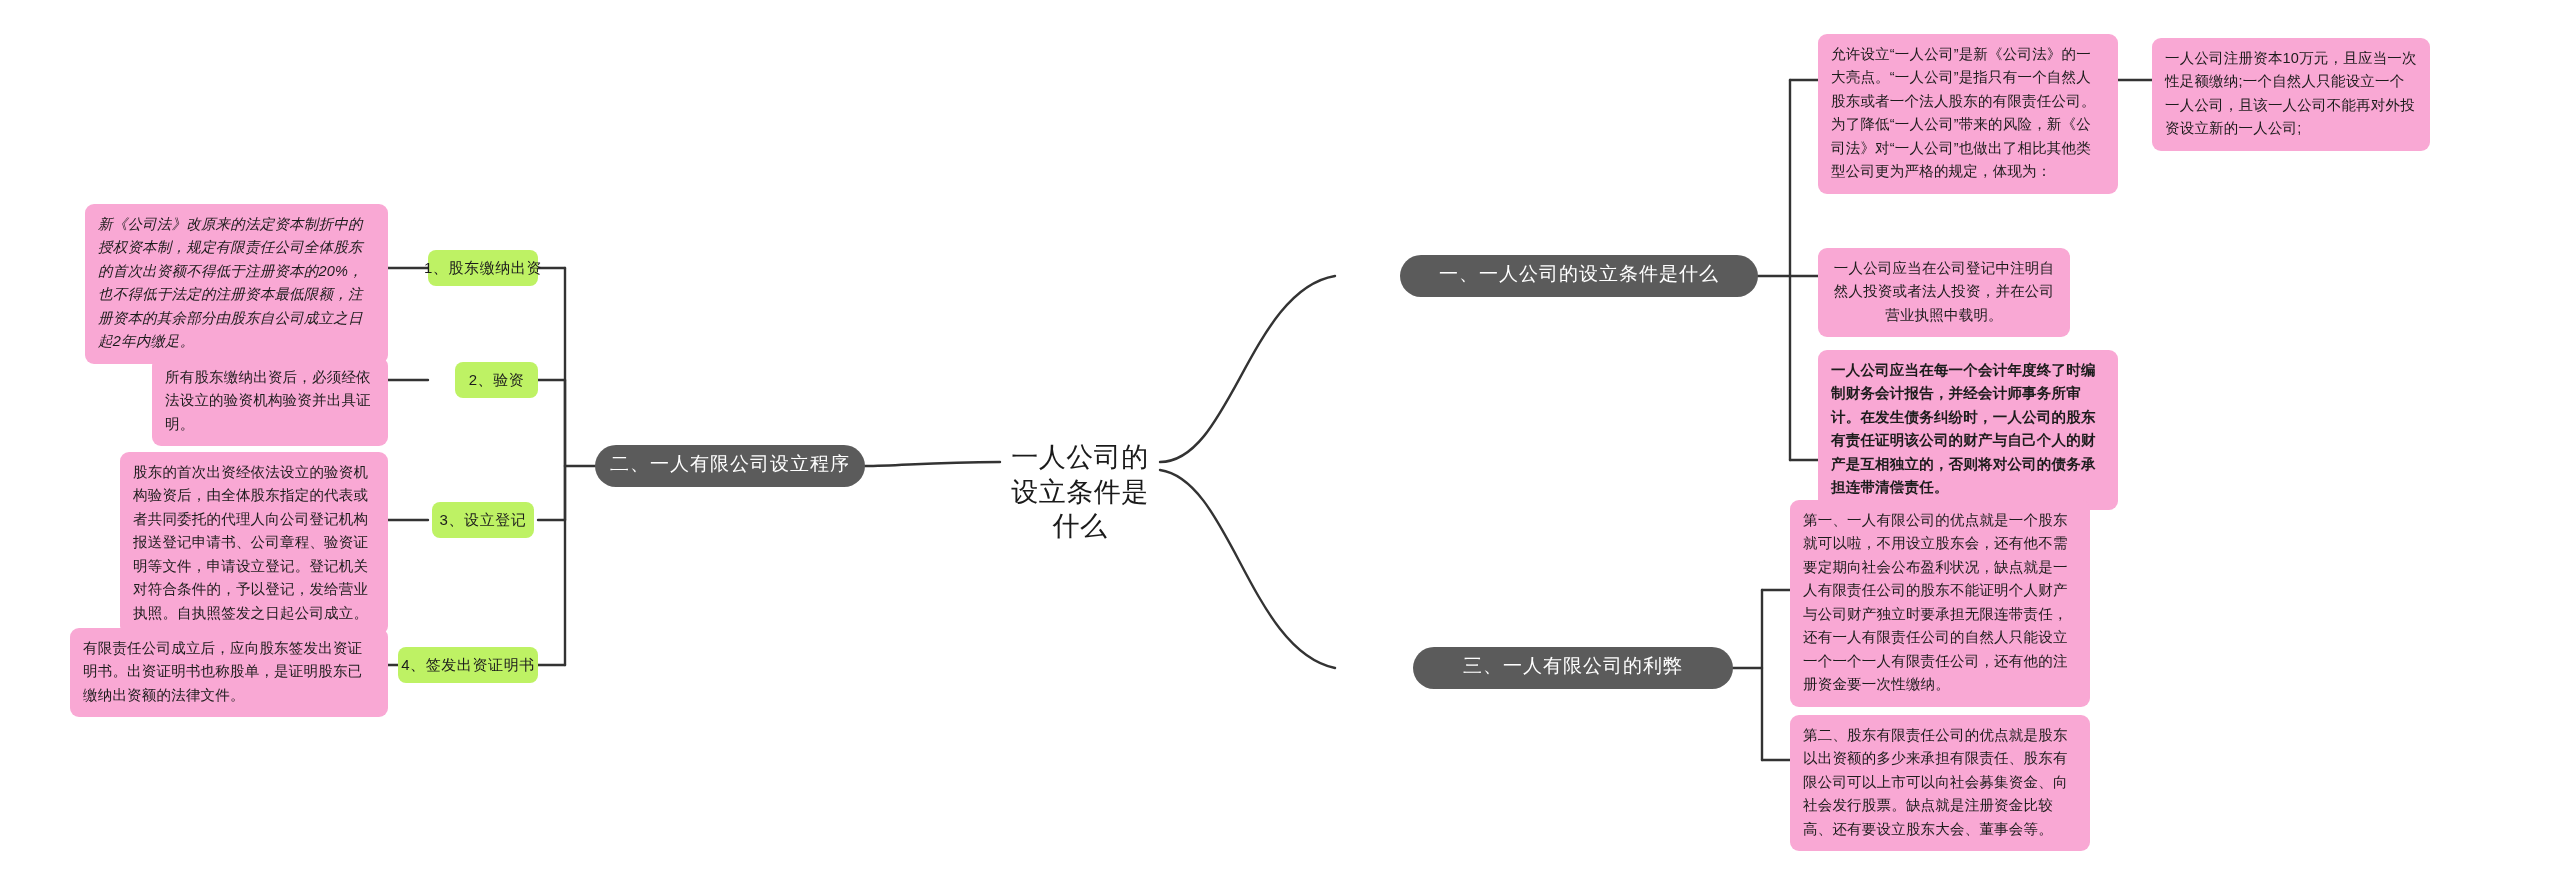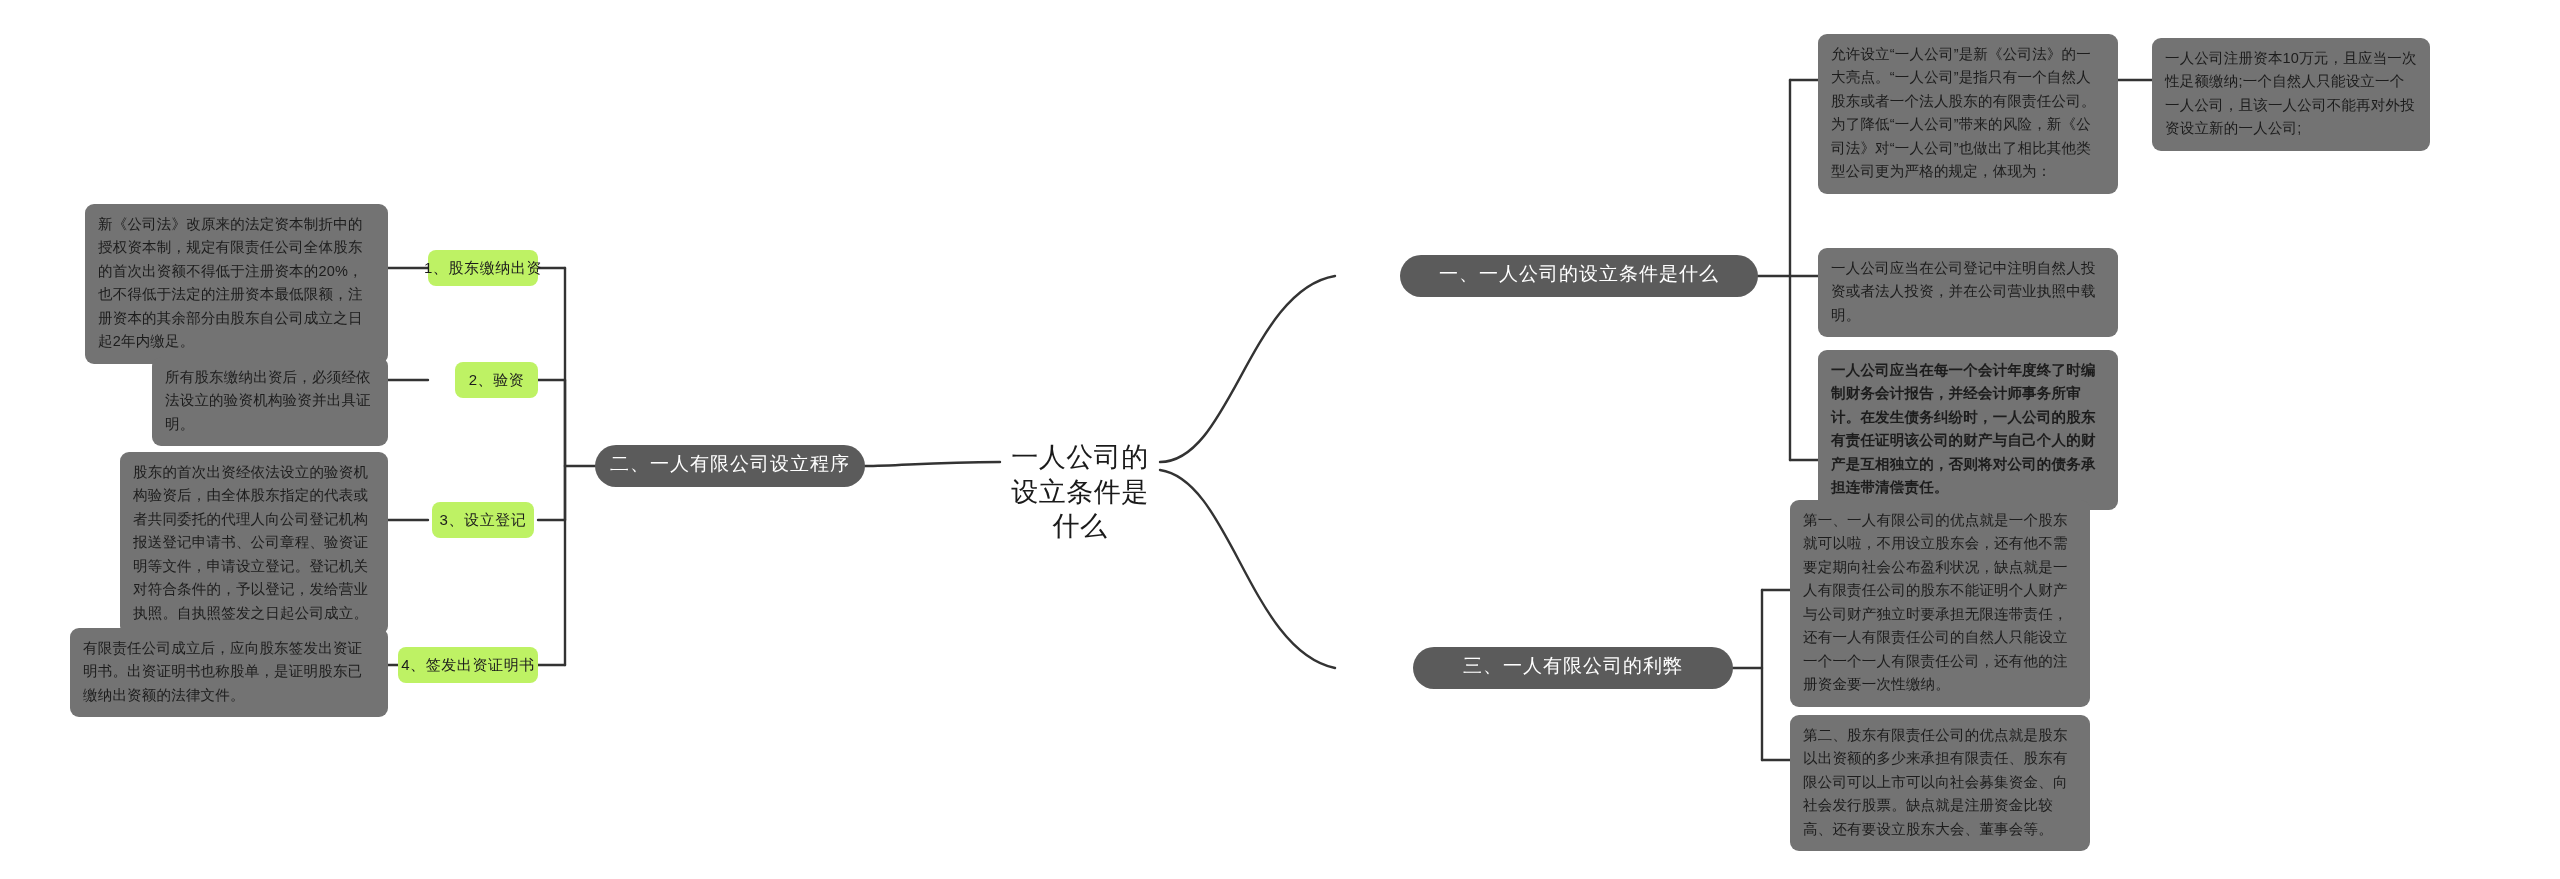--- a/index.html
+++ b/index.html
@@ -52,21 +52,21 @@
     text-align: center;
     letter-spacing: 1px;
     white-space: nowrap;
     display: flex;
     align-items: flex-end;
     justify-content: center;
   }
 
   
   .leaf {
-    background: #737373;
+    background: #f9a8d4;
     color: #1c1c1c;
     border-radius: 9px;
     font-size: 14.5px;
     line-height: 1.62;
     padding: 9px 13px 10px 13px;
     text-align: left;
     letter-spacing: 0.2px;
   }
 
   
@@ -138,21 +138,21 @@
   </div>
 
   <div class="node leaf" style="left:1818px; top:34px; width:300px;">
     <span>允许设立“一人公司”是新《公司法》的一大亮点。“一人公司”是指只有一个自然人股东或者一个法人股东的有限责任公司。为了降低“一人公司”带来的风险，新《公司法》对“一人公司”也做出了相比其他类型公司更为严格的规定，体现为：</span>
   </div>
 
   <div class="node leaf" style="left:2152px; top:38px; width:278px;">
     <span>一人公司注册资本10万元，且应当一次性足额缴纳;一个自然人只能设立一个一人公司，且该一人公司不能再对外投资设立新的一人公司;</span>
   </div>
 
-  <div class="node leaf" style="left:1818px; top:248px; width:300px;">
+  <div class="node leaf" style="left:1818px; top:248px; width:252px;text-align:center;">
     <span>一人公司应当在公司登记中注明自然人投资或者法人投资，并在公司营业执照中载明。</span>
   </div>
 
   <div class="node leaf" style="left:1818px; top:350px; width:300px;font-weight:bold;">
     <span>一人公司应当在每一个会计年度终了时编制财务会计报告，并经会计师事务所审计。在发生债务纠纷时，一人公司的股东有责任证明该公司的财产与自己个人的财产是互相独立的，否则将对公司的债务承担连带清偿责任。</span>
   </div>
 
   <div class="node pill" style="left:595px; top:445px; width:270px; height:42px;">
     <span>二、一人有限公司设立程序</span>
   </div>
@@ -163,21 +163,21 @@
   <div class="node chip" style="left:455px; top:362px; width:83px; height:36px;">
     <span>2、验资</span>
   </div>
   <div class="node chip" style="left:432px; top:502px; width:102px; height:36px;">
     <span>3、设立登记</span>
   </div>
   <div class="node chip" style="left:398px; top:647px; width:140px; height:36px;">
     <span>4、签发出资证明书</span>
   </div>
 
-  <div class="node leaf" style="left:85px; top:204px; width:303px;">
+  <div class="node leaf" style="left:85px; top:204px; width:303px;font-style:italic;">
     <span>新《公司法》改原来的法定资本制折中的授权资本制，规定有限责任公司全体股东的首次出资额不得低于注册资本的20%，也不得低于法定的注册资本最低限额，注册资本的其余部分由股东自公司成立之日起2年内缴足。</span>
   </div>
 
   <div class="node leaf" style="left:152px; top:357px; width:236px;">
     <span>所有股东缴纳出资后，必须经依法设立的验资机构验资并出具证明。</span>
   </div>
 
   <div class="node leaf" style="left:120px; top:452px; width:268px;">
     <span>股东的首次出资经依法设立的验资机构验资后，由全体股东指定的代表或者共同委托的代理人向公司登记机构报送登记申请书、公司章程、验资证明等文件，申请设立登记。登记机关对符合条件的，予以登记，发给营业执照。自执照签发之日起公司成立。</span>
   </div>

